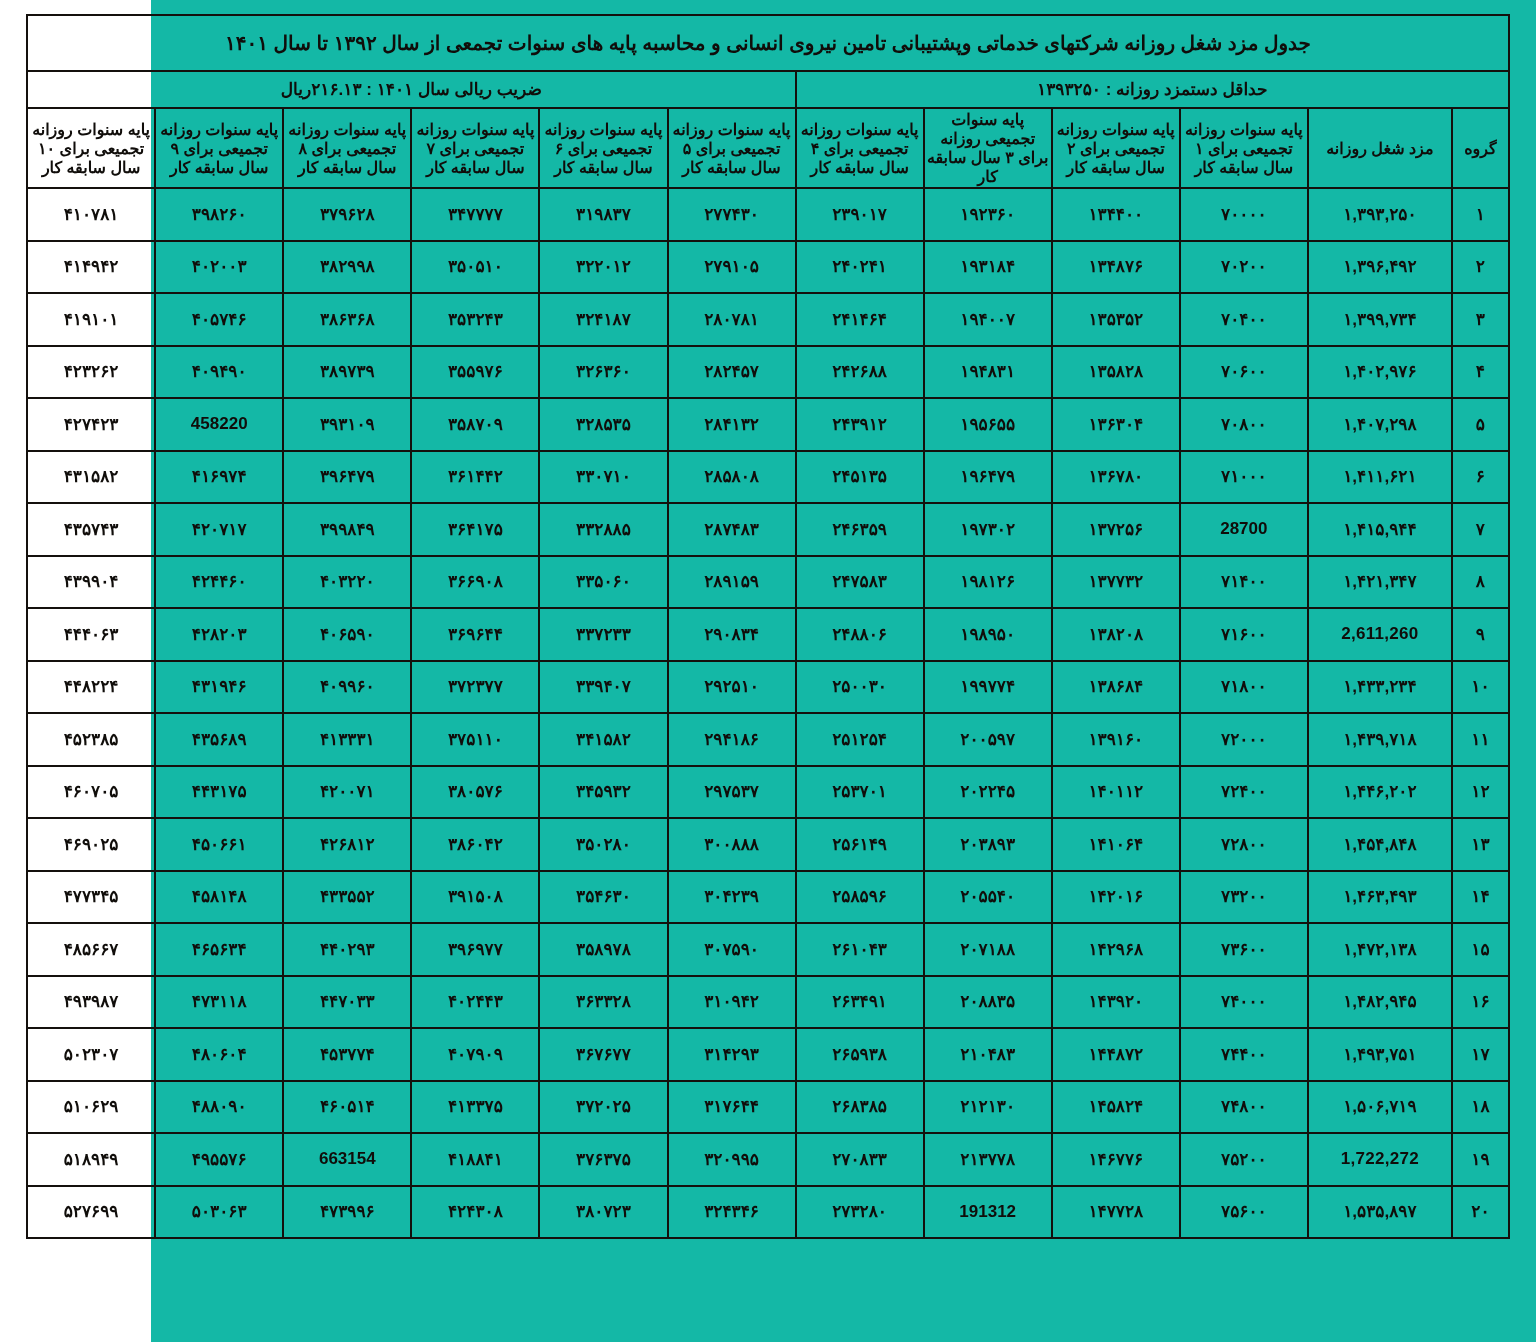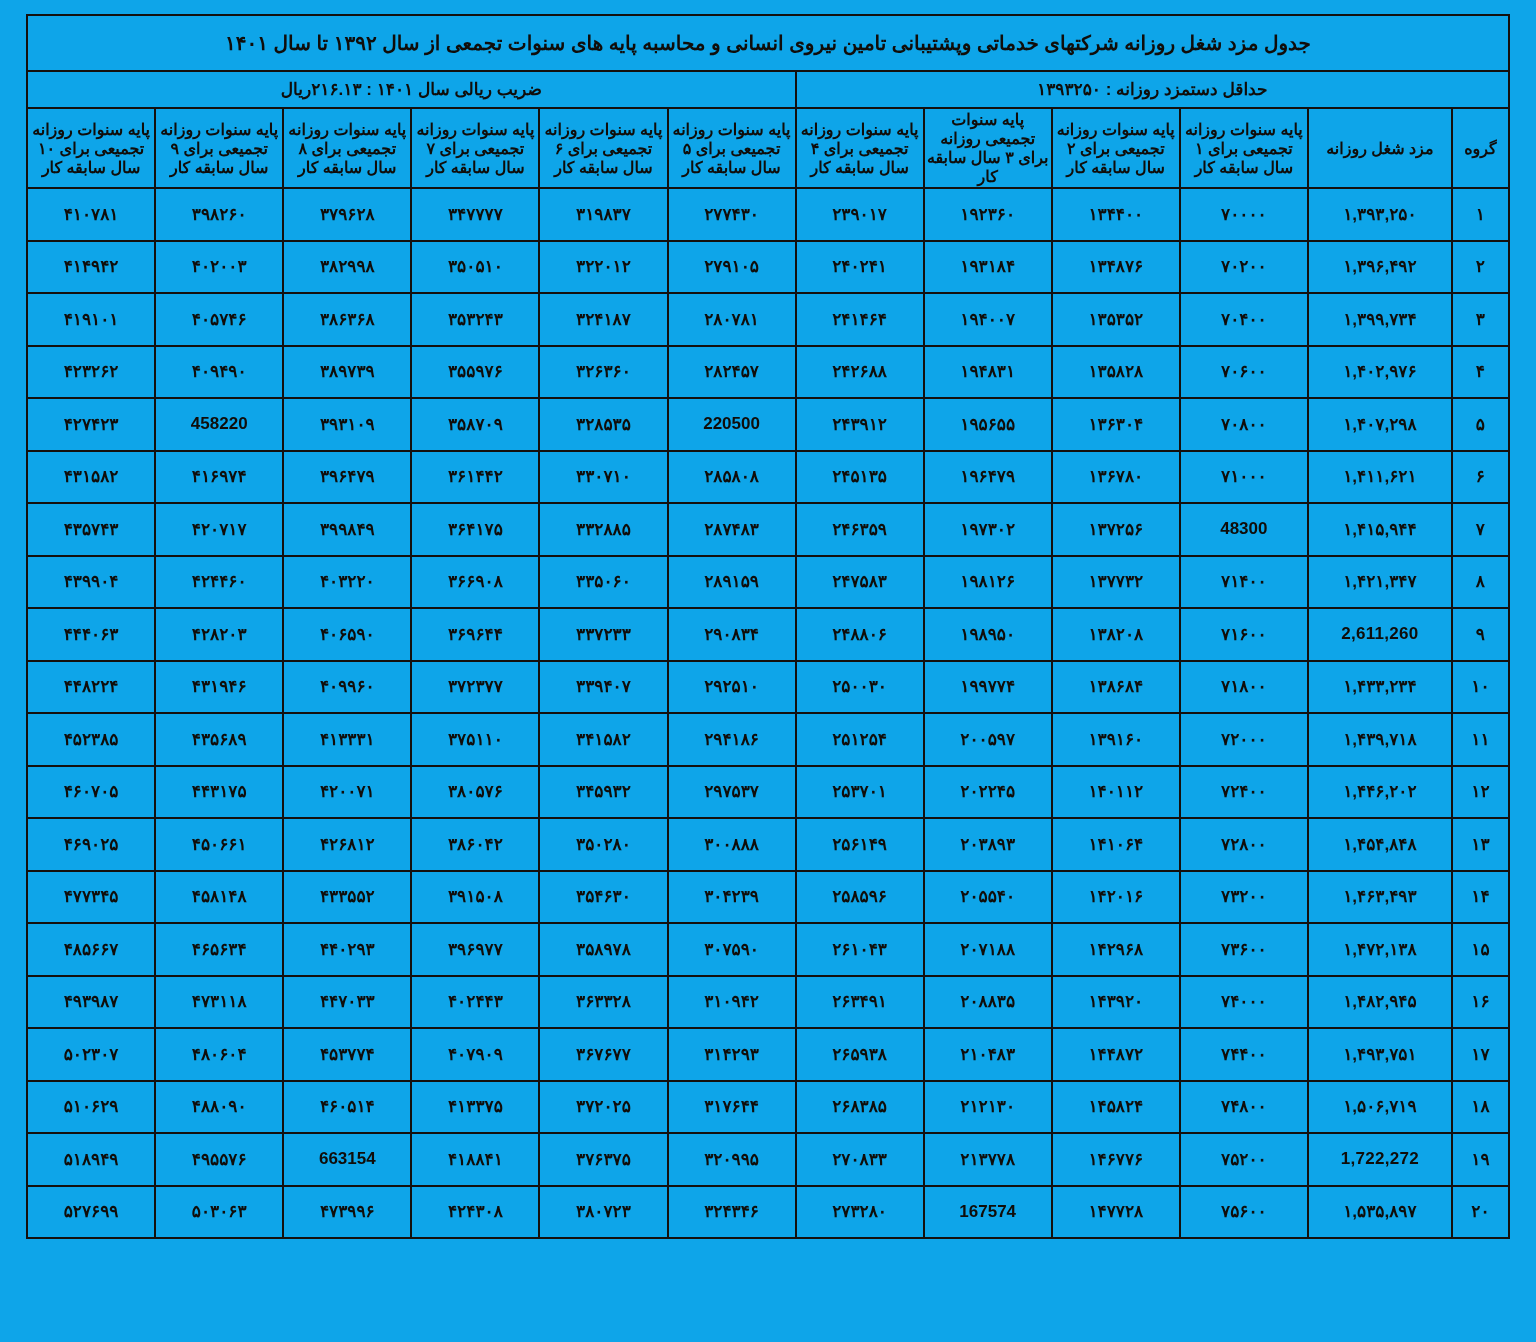--- a/index.html
+++ b/index.html
@@ -2,24 +2,24 @@
 <html lang="fa" dir="rtl"><head>
 <meta charset="utf-8">
 <style>
   html, body {
     margin: 0;
     padding: 0;
     background: #ffffff;
     font-family: "Liberation Sans", sans-serif;
   }
   #page {
-    width: 1536px;
+    width: 1385px;
     height: 1342px;
     position: relative;
-    background: #0ea5e9;
+    background: #14b8a6;
     box-sizing: border-box;
     padding: 14px 26px 0 26px;
   }
   table.wage {
     width: 1484px;
     border-collapse: collapse;
     table-layout: fixed;
     direction: rtl;
   }
   table.wage td, table.wage th {
@@ -154,21 +154,21 @@
           <td>۴۰۹۴۹۰</td>
           <td>۴۲۳۲۶۲</td>
         </tr>
       <tr>
           <td class="grp">۵</td>
           <td class="wagecol">۱,۴۰۷,۲۹۸</td>
           <td>۷۰۸۰۰</td>
           <td>۱۳۶۳۰۴</td>
           <td>۱۹۵۶۵۵</td>
           <td>۲۴۳۹۱۲</td>
-          <td>220500</td>
+          <td>۲۸۴۱۳۲</td>
           <td>۳۲۸۵۳۵</td>
           <td>۳۵۸۷۰۹</td>
           <td>۳۹۳۱۰۹</td>
           <td>458220</td>
           <td>۴۲۷۴۲۳</td>
         </tr>
       <tr>
           <td class="grp">۶</td>
           <td class="wagecol">۱,۴۱۱,۶۲۱</td>
           <td>۷۱۰۰۰</td>
@@ -178,21 +178,21 @@
           <td>۲۸۵۸۰۸</td>
           <td>۳۳۰۷۱۰</td>
           <td>۳۶۱۴۴۲</td>
           <td>۳۹۶۴۷۹</td>
           <td>۴۱۶۹۷۴</td>
           <td>۴۳۱۵۸۲</td>
         </tr>
       <tr>
           <td class="grp">۷</td>
           <td class="wagecol">۱,۴۱۵,۹۴۴</td>
-          <td>48300</td>
+          <td>28700</td>
           <td>۱۳۷۲۵۶</td>
           <td>۱۹۷۳۰۲</td>
           <td>۲۴۶۳۵۹</td>
           <td>۲۸۷۴۸۳</td>
           <td>۳۳۲۸۸۵</td>
           <td>۳۶۴۱۷۵</td>
           <td>۳۹۹۸۴۹</td>
           <td>۴۲۰۷۱۷</td>
           <td>۴۳۵۷۴۳</td>
         </tr>
@@ -362,21 +362,21 @@
           <td>۴۱۸۸۴۱</td>
           <td>663154</td>
           <td>۴۹۵۵۷۶</td>
           <td>۵۱۸۹۴۹</td>
         </tr>
       <tr>
           <td class="grp">۲۰</td>
           <td class="wagecol">۱,۵۳۵,۸۹۷</td>
           <td>۷۵۶۰۰</td>
           <td>۱۴۷۷۲۸</td>
-          <td>167574</td>
+          <td>191312</td>
           <td>۲۷۳۲۸۰</td>
           <td>۳۲۴۳۴۶</td>
           <td>۳۸۰۷۲۳</td>
           <td>۴۲۴۳۰۸</td>
           <td>۴۷۳۹۹۶</td>
           <td>۵۰۳۰۶۳</td>
           <td>۵۲۷۶۹۹</td>
         </tr>
     </tbody>
   </table>

